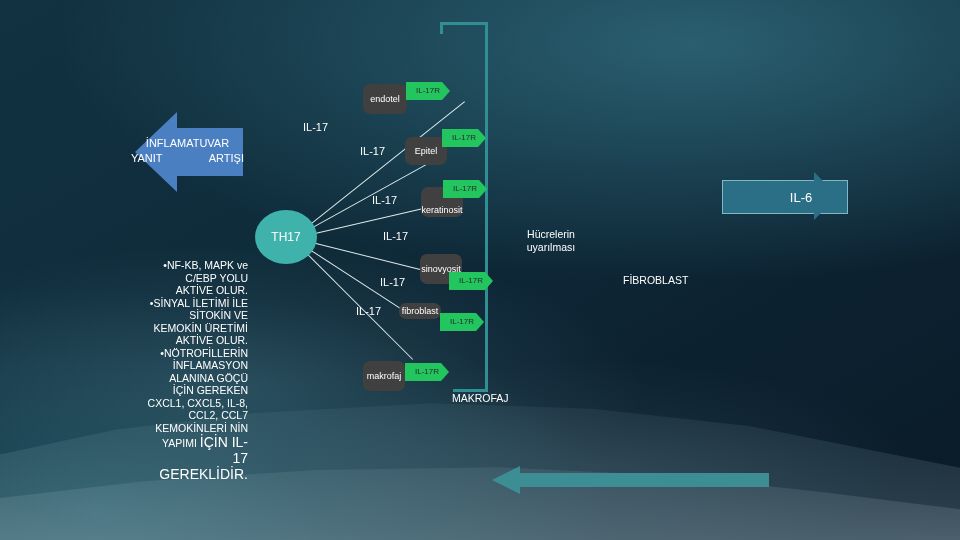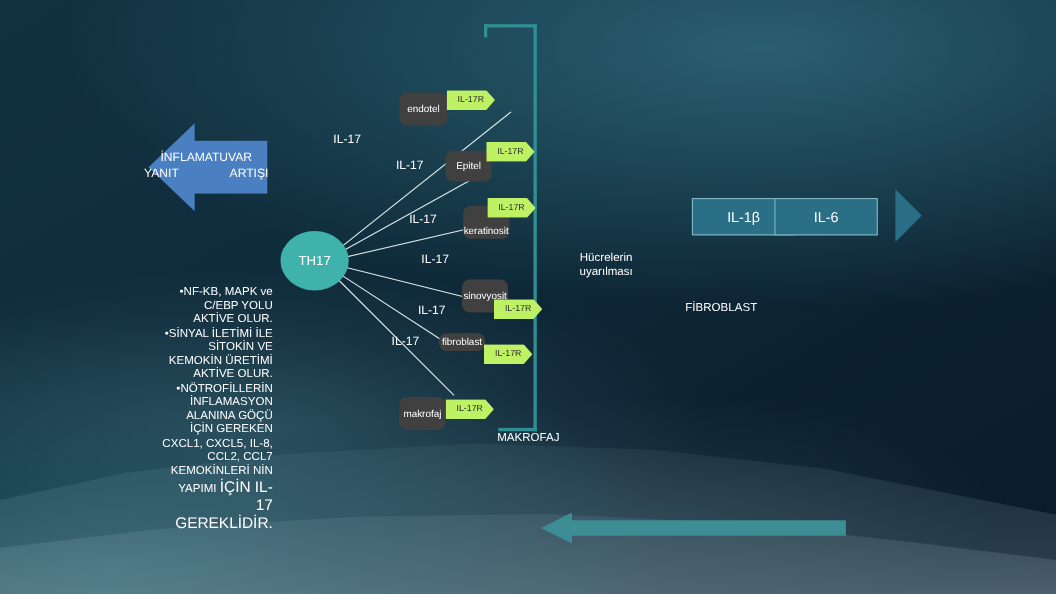--- a/index.html
+++ b/index.html
@@ -39,21 +39,21 @@
   .node{position:absolute;box-sizing:border-box;display:flex;align-items:center;justify-content:center;text-align:center;color:#ffffff;}
   .lbl{position:absolute;color:#ffffff;}
 
   
   .cell{
     background:#404040;border-radius:7px;font-size:9px;line-height:10px;
     color:#ffffff;padding:2px;
   }
   
   .recept{
-    background:#bef264;color:#2b2b2b;font-size:8px;line-height:8px;
+    background:#22c55e;color:#2b2b2b;font-size:8px;line-height:8px;
     display:flex;align-items:center;justify-content:center;text-align:center;
     clip-path:polygon(0 0, 82% 0, 100% 50%, 82% 100%, 0 100%);
   }
   .il17label{font-size:11px;color:#ffffff;}
 
   
   .bigarrow-left{
     position:absolute;
     background:#4a7fc1;
   }
@@ -151,24 +151,21 @@
     <span>IL-17R</span>
   </div>
 
   <div class="node cell" style="left:363px;top:361px;width:42px;height:30px;">
     <span>makrofaj</span>
   </div>
   <div class="recept" style="position:absolute;left:405px;top:363px;width:44px;height:18px;">
     <span>IL-17R</span>
   </div>
 
-  <div class="cytobox" style="left:629px;top:180px;width:92px;height:32px;">
-    <span>IL-1β</span>
-  </div>
-  <div class="cytobox" style="left:704px;top:180px;width:92px;height:32px;">
+  <div class="cytobox" style="left:722px;top:180px;width:92px;height:32px;padding-left:32px;">
     <span>IL-6</span>
   </div>
   <div style="position:absolute;left:814px;top:172px;width:0;height:0;border-top:24px solid transparent;border-bottom:24px solid transparent;border-left:24px solid #2a6f86;"></div>
 
   <div class="hucre" style="left:495px;top:228px;width:112px;">
     <div>Hücrelerin</div>
     <div>uyarılması</div>
   </div>
   <div class="fibro" style="left:575px;top:274px;">FİBROBLAST</div>
   <div class="makro" style="left:452px;top:392px;">MAKROFAJ</div>

